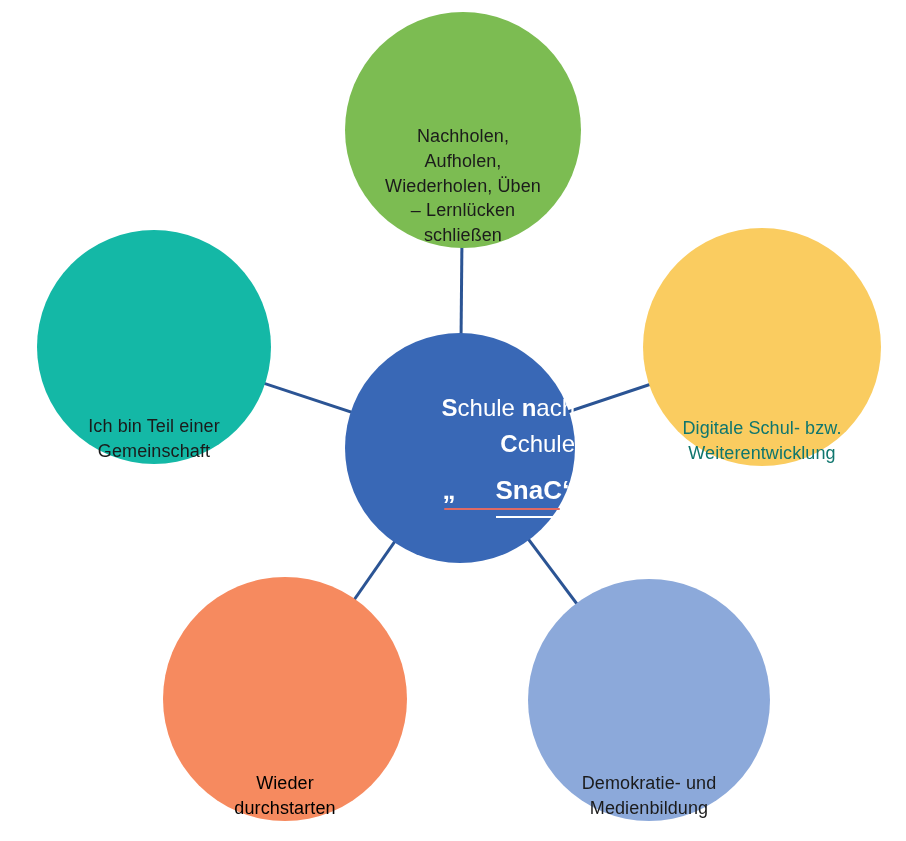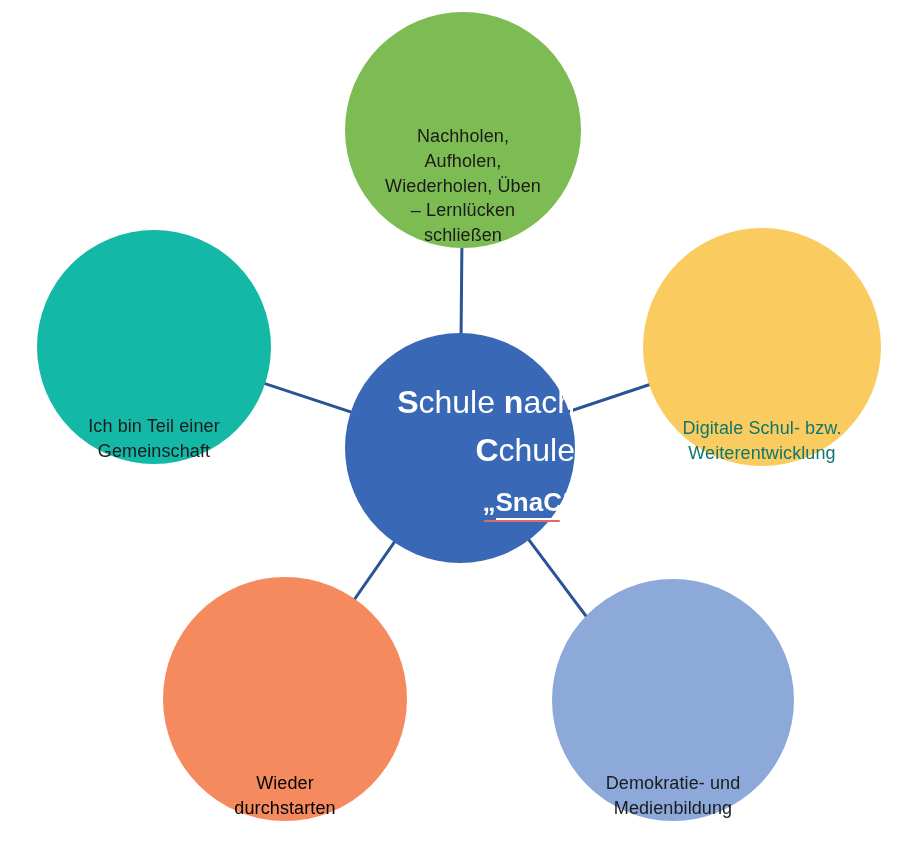--- a/index.html
+++ b/index.html
@@ -40,41 +40,42 @@
     font-size: 18px;
     line-height: 1.38;
     letter-spacing: 0.1px;
     padding: 0 12px;
   }
   
   .node-top        { left: 345px; top: 12px;  width: 236px; height: 236px; }
   .node-left       { left: 37px;  top: 230px; width: 234px; height: 234px; }
   .node-right      { left: 643px; top: 228px; width: 238px; height: 238px; }
   .node-bottomleft { left: 163px; top: 577px; width: 244px; height: 244px; }
-  .node-bottomright{ left: 552px; top: 579px; width: 242px; height: 242px; }
+  .node-bottomright{ left: 528px; top: 579px; width: 242px; height: 242px; }
   
   .node-center {
     left: 345px; top: 333px; width: 230px; height: 230px;
     flex-direction: column;
   }
   .center-title {
-    font-size: 32px;
+    font-size: 24px;
     line-height: 1.5;
   }
   .center-title b { font-weight: 700; }
   .snac {
     position: relative;
     display: inline-block;
     font-size: 26px;
     font-weight: 700;
     margin-top: 13px;
   }
   .snac .u {
     border-bottom: 2px solid currentColor;
-    padding-bottom: 1px;
+    padding-bottom: 11px;
+    margin-left: 40px;
   }
   .spell-line {
     position: absolute;
     left: 1px;
     right: 15px;
     bottom: -4px;
     height: 2px;
     border-radius: 1px;
   }
 </style>

